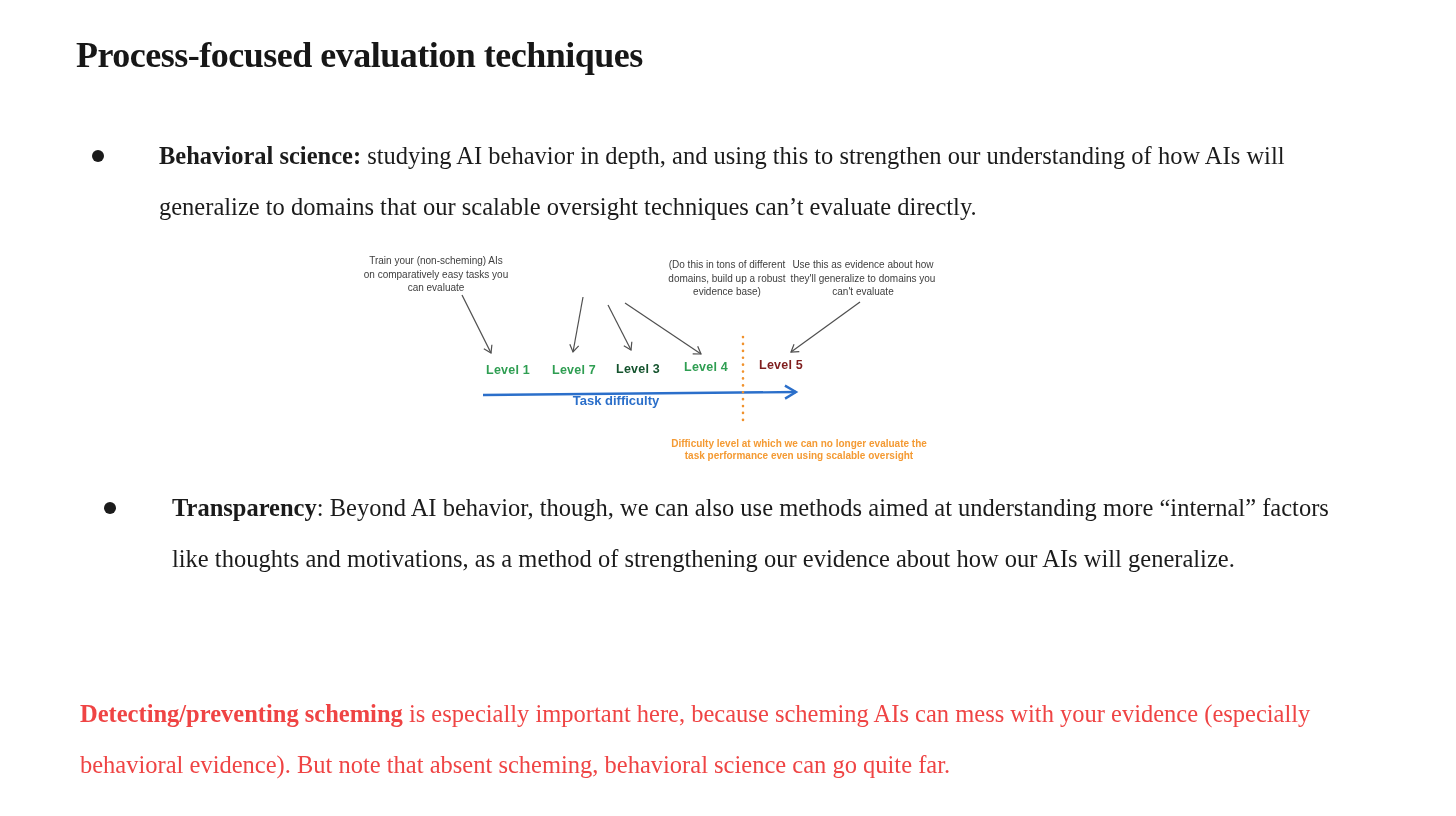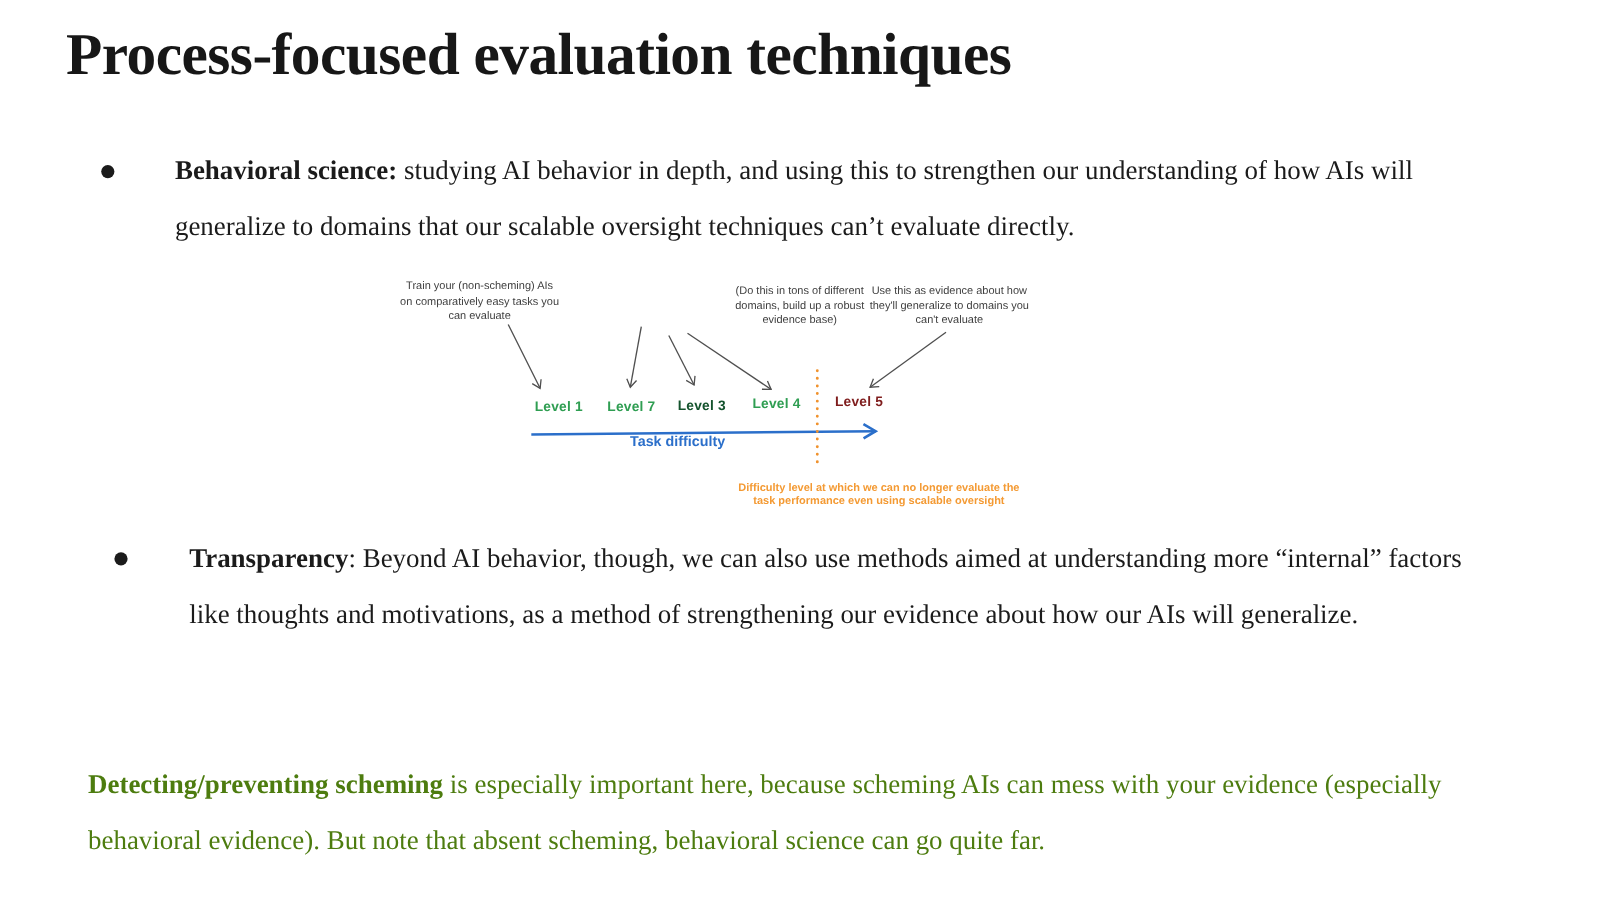--- a/index.html
+++ b/index.html
@@ -3,39 +3,39 @@
 <meta charset="utf-8">
 <style>
   html,body{margin:0;padding:0;}
   body{
     width:1456px;height:816px;background:#ffffff;overflow:hidden;
     font-family:"Liberation Serif","DejaVu Serif",serif;color:#1b1b1b;
     position:relative;
   }
   .slide{position:absolute;inset:0;background:#ffffff;}
   .title{
-    position:absolute;left:60px;top:18px;margin:0;
-    font-size:54px;font-weight:700;letter-spacing:-0.5px;color:#171717;
+    position:absolute;left:60px;top:18px;margin:16px;
+    font-size:36px;font-weight:700;letter-spacing:-0.5px;color:#171717;
   }
   .bullet{position:absolute;display:flex;align-items:flex-start;gap:16px;}
   .bullet .dot{
     flex:0 0 auto;width:12px;height:12px;border-radius:50%;background:#1b1b1b;
     margin-top:20px;
   }
   .bullet .bullet-text{
     margin:0;font-size:24.5px;line-height:51px;color:#1b1b1b;
   }
   .bullet-1{left:92px;top:130px;}
   .bullet-1 .bullet-text{margin-left:39px;width:1185px;}
   .bullet-2{left:104px;top:482px;}
   .bullet-2 .bullet-text{margin-left:40px;width:1175px;}
   .bullet-text b{font-weight:700;}
   .closing{
     position:absolute;left:80px;top:688px;width:1262px;margin:0;
-    font-size:24.5px;line-height:51px;color:#4d7c0f;
+    font-size:24.5px;line-height:51px;color:#ef4444;
   }
   .closing b{font-weight:700;}
 
   
   .diagram{
     position:absolute;left:360px;top:237px;width:582px;height:220px;
     font-family:"Liberation Sans","DejaVu Sans",sans-serif;
     margin-top:12px;
   }
   .diagram svg{position:absolute;left:0;top:0;}

